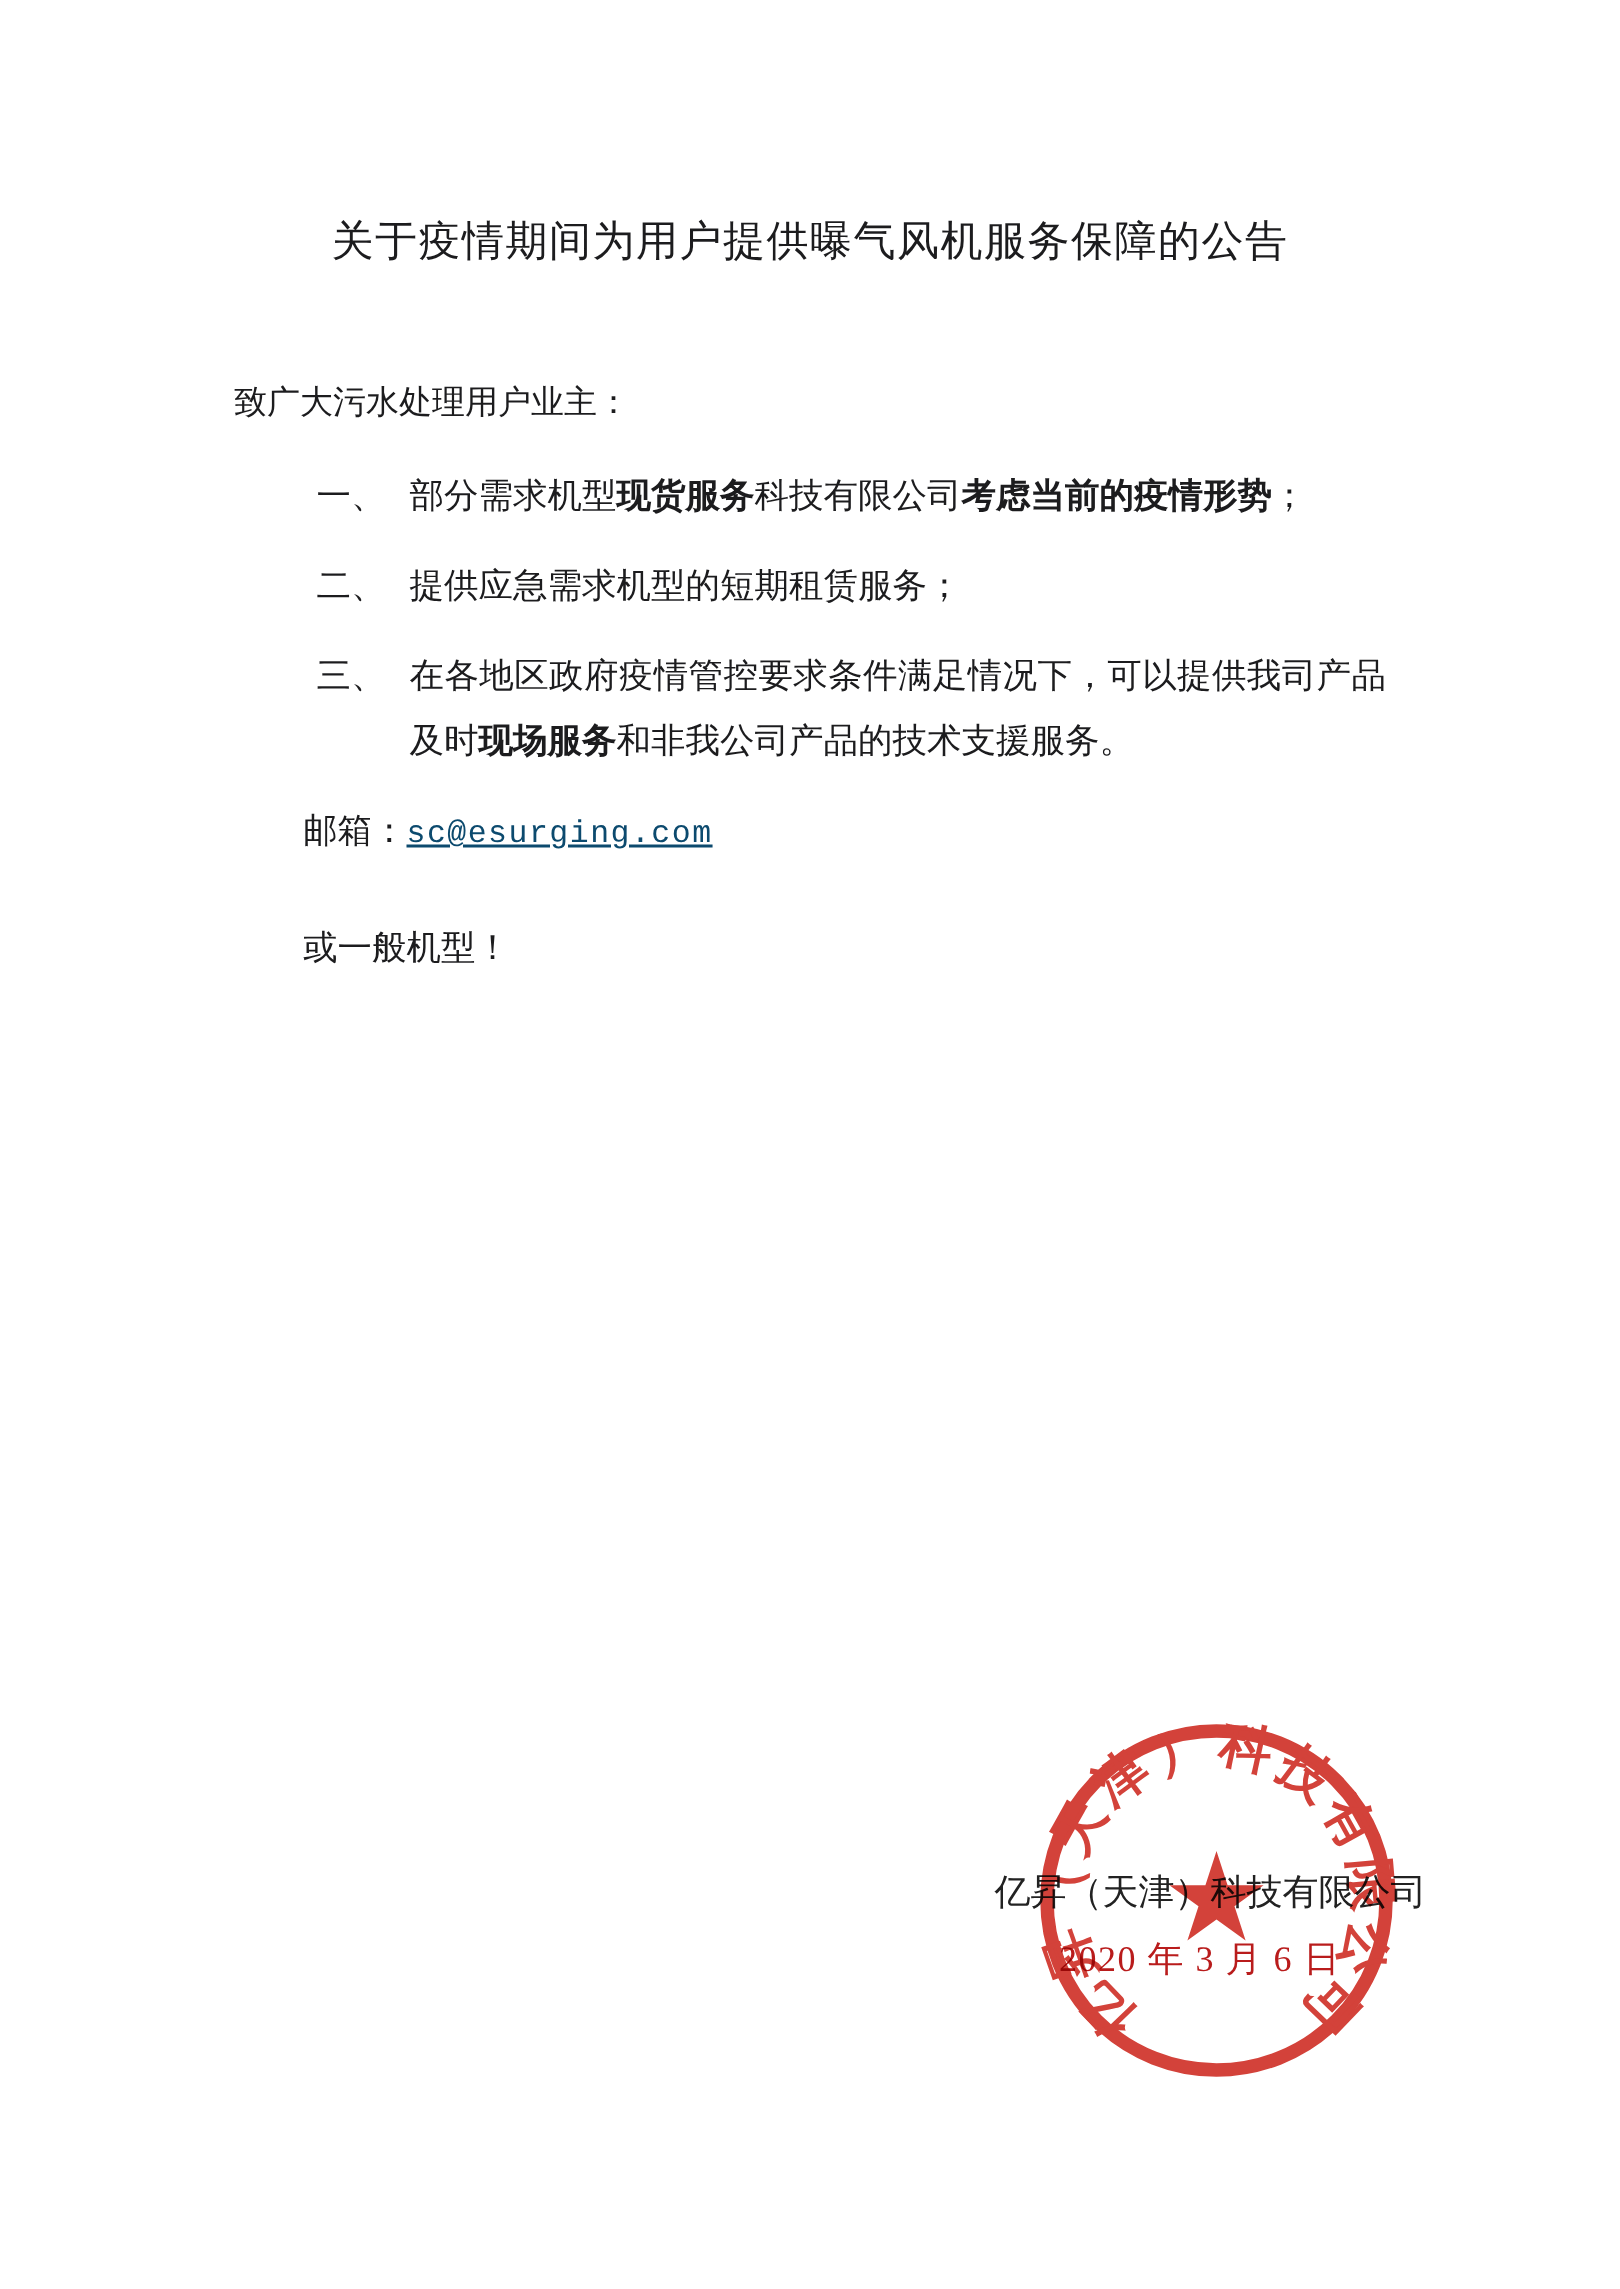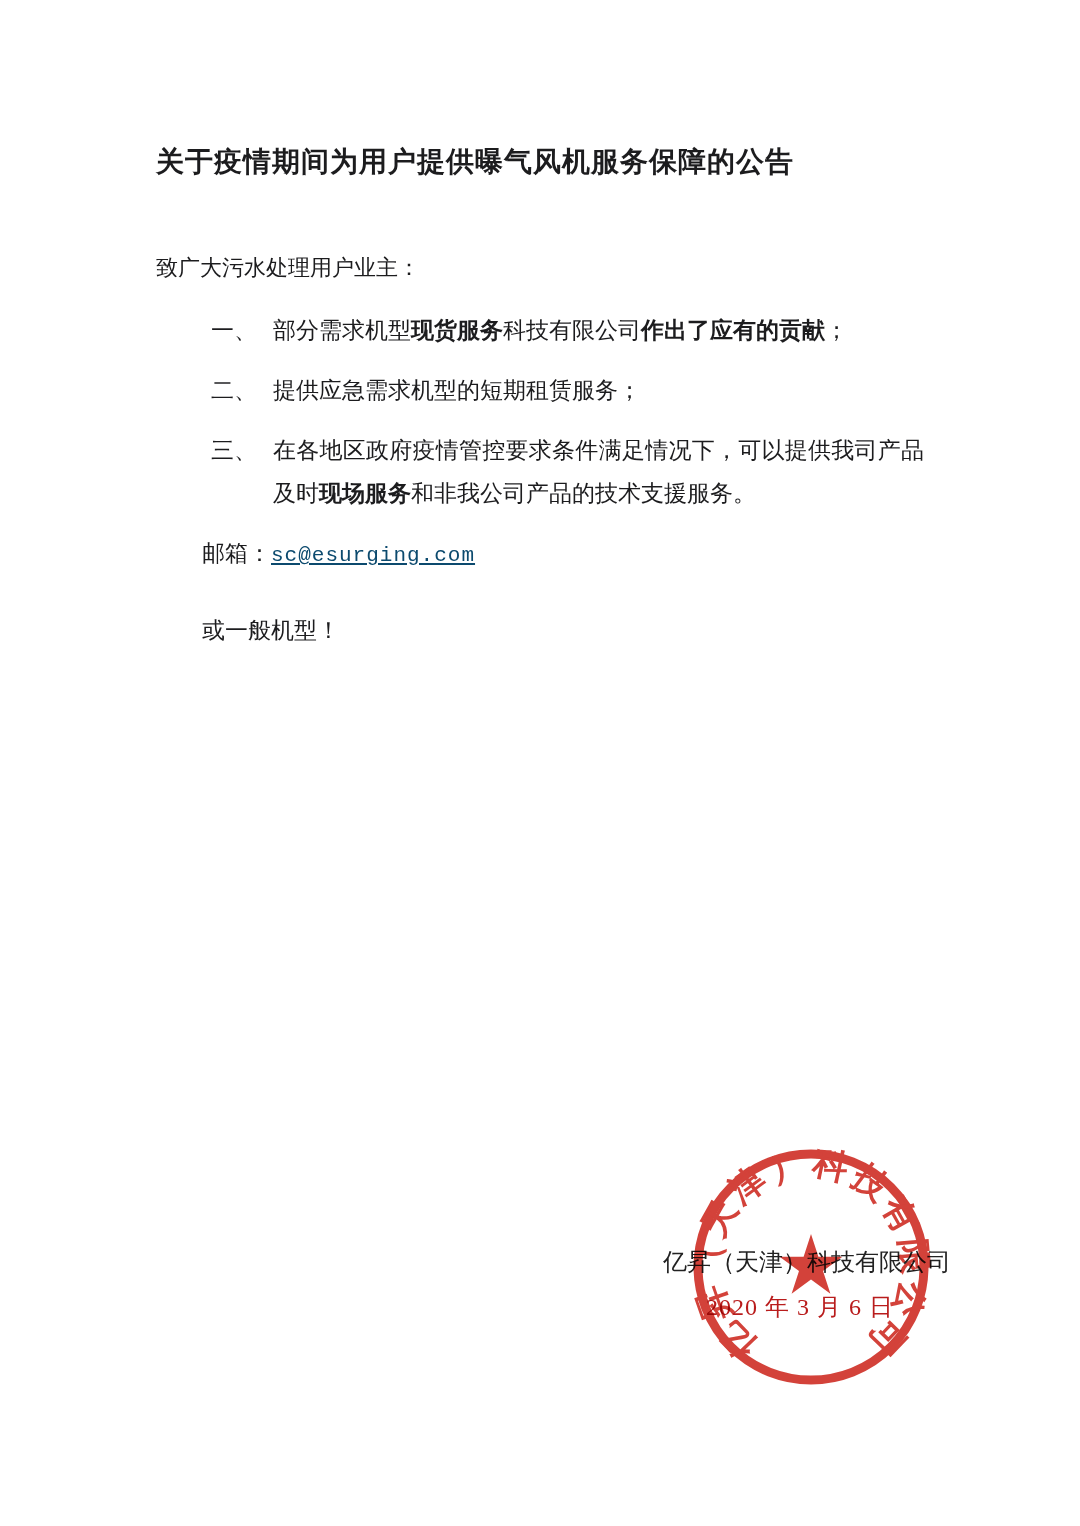--- a/index.html
+++ b/index.html
@@ -13,22 +13,22 @@
     height: 1526px;
     background: #ffffff;
     overflow: hidden;
     box-sizing: border-box;
     padding: 142px 156px 0 156px;
     font-family: "Liberation Serif", "DejaVu Serif", serif;
     color: #1c1c1e;
   }
   .doc-title {
     font-size: 28px;
-    font-weight: bold;
-    text-align: left;
+    font-weight: normal;
+    text-align: center;
     line-height: 40px;
     letter-spacing: 1px;
   }
   .salutation {
     margin-top: 64px;
     font-size: 22px;
     line-height: 43px;
   }
   .para {
     font-size: 23px;
@@ -118,21 +118,21 @@
 <body>
 
 <div class="page">
 
   <div class="doc-title">关于疫情期间为用户提供曝气风机服务保障的公告</div>
 
   <div class="salutation">致广大污水处理用户业主：</div>
 
 
   <div class="service-list">
-      <div class="list-item"><span class="list-num">一、</span><span><span>部分需求机型</span><span class="b">现货服务</span><span>科技有限公司</span><span class="b">作出了应有的贡献</span><span>；</span></span></div>
+      <div class="list-item"><span class="list-num">一、</span><span><span>部分需求机型</span><span class="b">现货服务</span><span>科技有限公司</span><span class="b">考虑当前的疫情形势</span><span>；</span></span></div>
       <div class="list-item"><span class="list-num">二、</span><span><span>提供应急需求机型的短期租赁服务；</span></span></div>
       <div class="list-item"><span class="list-num">三、</span><span><span>在各地区政府疫情管控要求条件满足情况下，可以提供我司产品及时</span><span class="b">现场服务</span><span>和非我公司产品的技术支援服务。</span></span></div>
     </div>
 
 
 
   <div class="contact-line email-line"><span>邮箱：</span><a href="#" class="email-link">sc@esurging.com</a></div>
 
   <div class="closing">或一般机型！</div>
 

